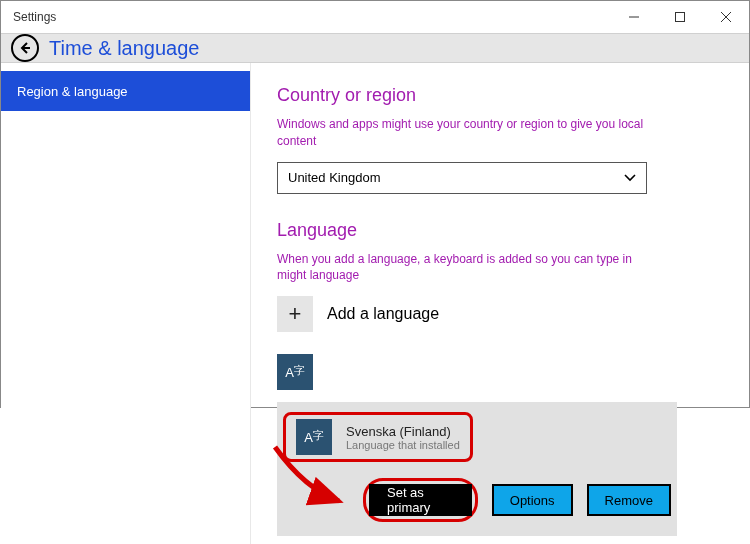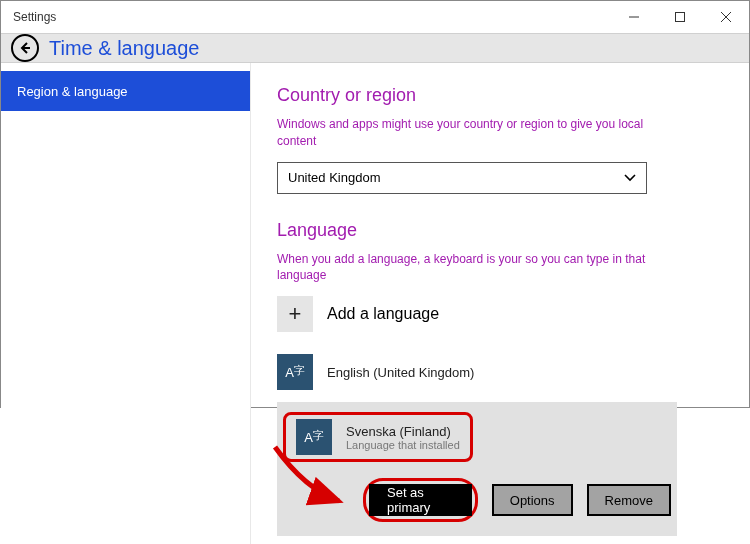--- a/index.html
+++ b/index.html
@@ -26,21 +26,21 @@
   .lang-row { display:flex; align-items:center; gap:14px; padding:6px 0; }
   .lang-icon { width:36px; height:36px; background:#2b5271; color:#fff; display:flex; align-items:center; justify-content:center; font-size:14px; position:relative; }
   .lang-icon .a { font-size:13px; }
   .lang-icon .k { font-size:11px; position:relative; top:-2px; }
   .lang-name { font-size:13px; color:#222; }
   .lang-sub { font-size:11px; color:#777; }
   .selected-block { background:#e1e1e1; padding:10px 6px 14px 6px; margin-top:6px; width: 400px; }
   .selected-block .lang-row { padding-left:4px; }
   .highlight-box { border:3px solid #d60000; border-radius:8px; padding:2px 4px; display:inline-flex; }
   .btn-row { display:flex; gap:14px; margin-top:16px; padding-left:80px; align-items:center; }
-  .btn { height:32px; padding:0 16px; border:2px solid #000; background:#a3a3a3; font-size:13px; display:flex; align-items:center; justify-content:center; cursor:pointer; }
+  .btn { height:32px; padding:0 16px; border:2px solid #000; background:#0ea5e9; font-size:13px; display:flex; align-items:center; justify-content:center; cursor:pointer; }
   .btn.primary { background:#000; color:#fff; }
   .primary-wrap { border:3px solid #d60000; border-radius:20px; padding:3px; display:inline-flex;text-decoration:underline; }
   .chev { font-size:12px; }
   .arrow-svg { position:absolute; pointer-events:none; }
   .content-wrap { position:relative; }
 </style>
 </head>
 <body>
 
 <div class="window">
@@ -88,35 +88,32 @@
       <div class="dropdown">
         <span>United Kingdom</span>
         <span class="chev">
           <svg width="12" height="8">
               <path d="M1 1 L6 6 L11 1" fill="none" stroke="#000" stroke-width="1.6"></path>
             </svg>
         </span>
       </div>
 
       <h2 class="section">Language</h2>
-      <p class="desc">When you add a language, a keyboard is your so you can type in that language</p>
+      <p class="desc">When you add a language, a keyboard is added so you can type in might language</p>
 
       <div class="add-row">
         <div class="plus-box">+</div>
         <span>Add a language</span>
       </div>
 
       <div class="lang-row">
         <div class="lang-icon">
             <span class="a">A</span>
             <span class="k">字</span>
           </div>
-        <div>
-          <div class="lang-name">English (United Kingdom)</div>
-        </div>
       </div>
 
       <div class="selected-block">
         <div class="highlight-box">
           <div class="lang-row" style="padding:2px 6px;">
             <div class="lang-icon">
                 <span class="a">A</span>
                 <span class="k">字</span>
               </div>
             <div>

